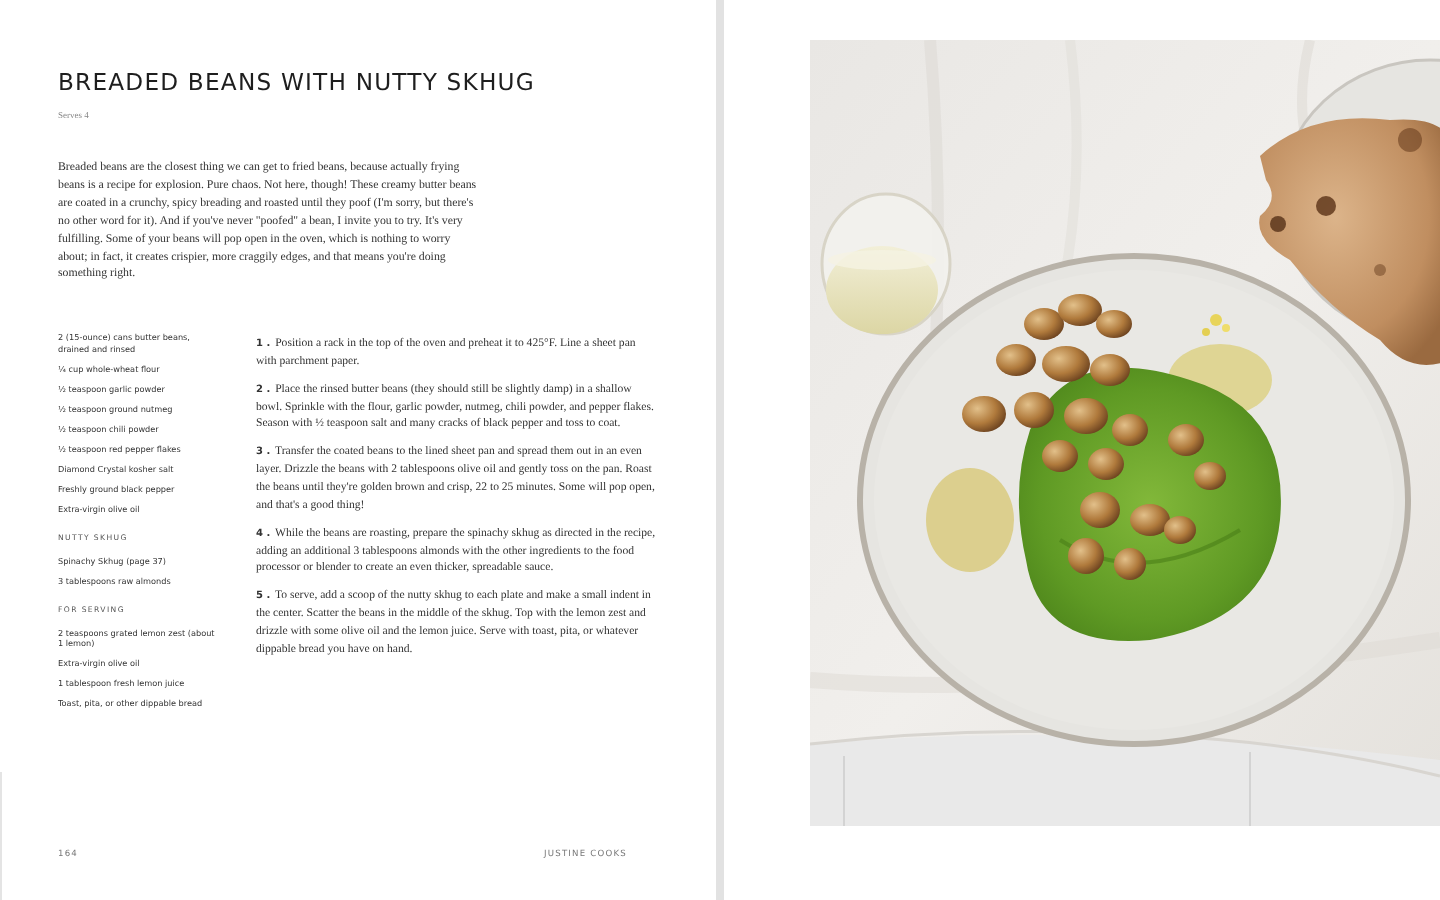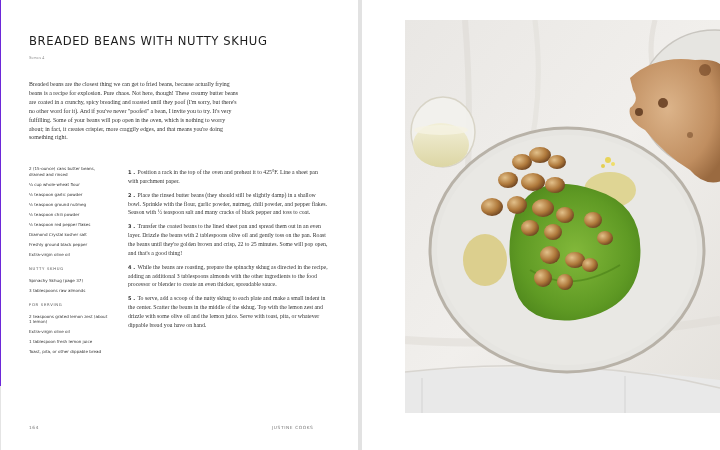--- a/index.html
+++ b/index.html
@@ -1,17 +1,17 @@
 <!DOCTYPE html>
 <html><head>
 <meta charset="utf-8">
 <style>
   * { box-sizing: border-box; margin: 0; padding: 0; }
   html, body { width: 720px; height: 450px; overflow: hidden; background: #e4e4e4; }
-  .spread { position: relative; width: 720px; height: 386px; background: #6d28d9; }
+  .spread { position: relative; width: 720px; height: 386px; background: #ffffff; }
   .page { position: absolute; top: 0; height: 450px; background: #ffffff; }
   .page-left { left: 1px; width: 357px; }
   .page-right { left: 362px; width: 358px; }
   .gutter { position: absolute; left: 358px; top: 0; width: 4px; height: 450px; background: #e2e2e2; }
 
   .title { position: absolute; left: 28px; top: 34px; font-family: "DejaVu Sans", sans-serif;
            font-size: 11.6px; letter-spacing: 0.6px; color: #1e1e1e; font-weight: normal; white-space: nowrap; }
   .serves { position: absolute; left: 28px; top: 55px; font-family: "Liberation Serif", serif;
             font-size: 4.5px; color: #888; }
   .intro { position: absolute; left: 28px; top: 80px; width: 212px; font-family: "Liberation Serif", serif;

